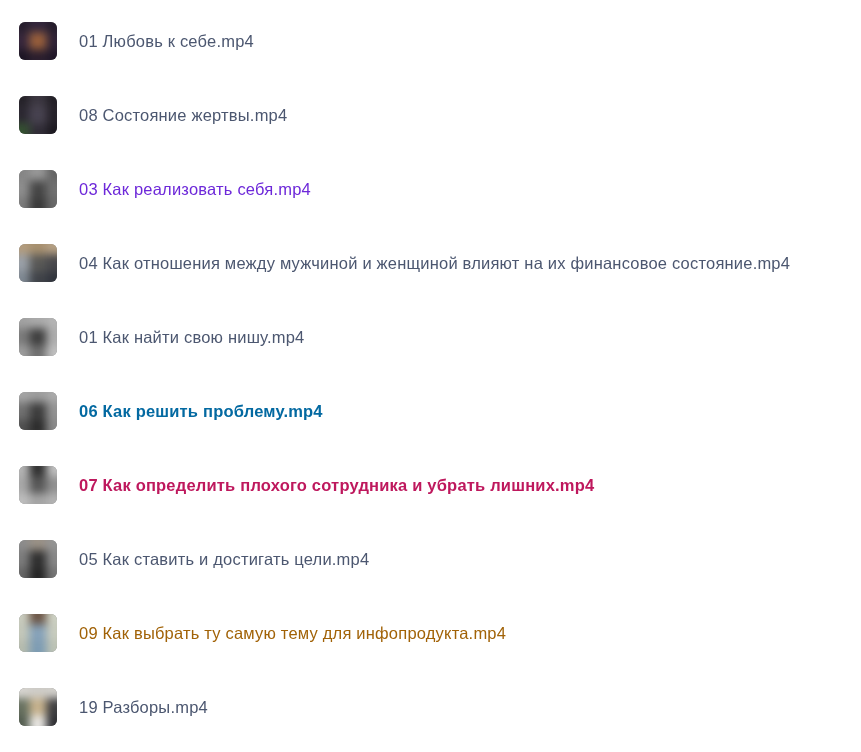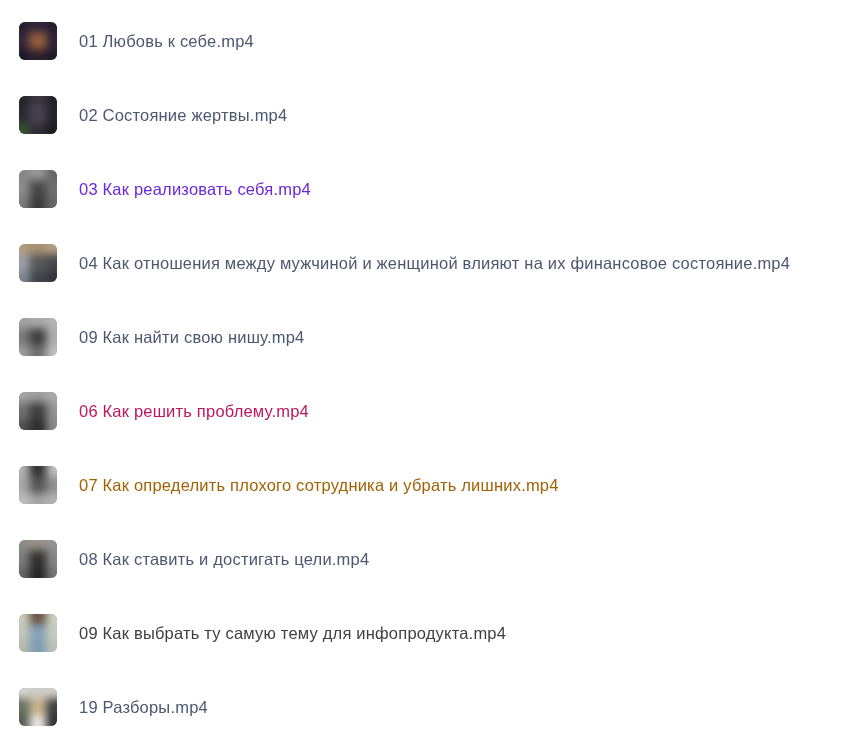--- a/index.html
+++ b/index.html
@@ -78,21 +78,21 @@
           <span style="background: rgb(58, 53, 63);"></span>
           <span style="background: rgb(32, 29, 36);"></span>
           <span style="background: rgb(42, 38, 48);"></span>
           <span style="background: rgb(71, 66, 80);"></span>
           <span style="background: rgb(36, 32, 40);"></span>
           <span style="background: rgb(51, 80, 47);"></span>
           <span style="background: rgb(47, 43, 54);"></span>
           <span style="background: rgb(26, 23, 30);"></span>
         </span>
     </span>
-    <a class="filename" href="#" style="color: rgb(76, 87, 112);">02 Состояние жертвы.mp4</a>
+    <a class="filename" href="#" style="color: rgb(76, 87, 112);">08 Состояние жертвы.mp4</a>
   </div>
 
   <div class="row">
     <span class="thumb" title="grayscale man in dark shirt seated against gray wall">
       <span class="thumb-grid">
           <span style="background: rgb(133, 133, 133);"></span>
           <span style="background: rgb(152, 152, 152);"></span>
           <span style="background: rgb(99, 99, 99);"></span>
           <span style="background: rgb(142, 142, 142);"></span>
           <span style="background: rgb(69, 69, 69);"></span>
@@ -129,89 +129,89 @@
           <span style="background: rgb(171, 171, 171);"></span>
           <span style="background: rgb(181, 181, 181);"></span>
           <span style="background: rgb(122, 122, 122);"></span>
           <span style="background: rgb(61, 61, 61);"></span>
           <span style="background: rgb(174, 174, 174);"></span>
           <span style="background: rgb(157, 157, 157);"></span>
           <span style="background: rgb(111, 111, 111);"></span>
           <span style="background: rgb(192, 192, 192);"></span>
         </span>
     </span>
-    <a class="filename" href="#" style="color: rgb(76, 87, 112);">09 Как найти свою нишу.mp4</a>
+    <a class="filename" href="#" style="color: rgb(76, 87, 112);">01 Как найти свою нишу.mp4</a>
   </div>
 
   <div class="row">
     <span class="thumb" title="grayscale man in dark clothes seated in light room">
       <span class="thumb-grid">
           <span style="background: rgb(166, 166, 166);"></span>
           <span style="background: rgb(158, 158, 158);"></span>
           <span style="background: rgb(171, 171, 171);"></span>
           <span style="background: rgb(112, 112, 112);"></span>
           <span style="background: rgb(60, 60, 60);"></span>
           <span style="background: rgb(147, 147, 147);"></span>
           <span style="background: rgb(79, 79, 79);"></span>
           <span style="background: rgb(43, 43, 43);"></span>
           <span style="background: rgb(138, 138, 138);"></span>
         </span>
     </span>
-    <a class="filename" href="#" style="color: #be185d;">06 Как решить проблему.mp4</a>
+    <a class="filename" href="#" style="color: #0369a1; font-weight: bold;">06 Как решить проблему.mp4</a>
   </div>
 
   <div class="row">
     <span class="thumb" title="grayscale light room with dark screen and standing figure">
       <span class="thumb-grid">
           <span style="background: rgb(181, 181, 181);"></span>
           <span style="background: rgb(46, 46, 46);"></span>
           <span style="background: rgb(192, 192, 192);"></span>
           <span style="background: rgb(168, 168, 168);"></span>
           <span style="background: rgb(86, 86, 86);"></span>
           <span style="background: rgb(143, 143, 143);"></span>
           <span style="background: rgb(190, 190, 190);"></span>
           <span style="background: rgb(165, 165, 165);"></span>
           <span style="background: rgb(179, 179, 179);"></span>
         </span>
     </span>
-    <a class="filename" href="#" style="color: #a16207;">07 Как определить плохого сотрудника и убрать лишних.mp4</a>
+    <a class="filename" href="#" style="color: #be185d; font-weight: bold;">07 Как определить плохого сотрудника и убрать лишних.mp4</a>
   </div>
 
   <div class="row">
     <span class="thumb" title="grayscale man standing in dark jacket against gray wall">
       <span class="thumb-grid">
           <span style="background: rgb(140, 140, 140);"></span>
           <span style="background: rgb(154, 145, 134);"></span>
           <span style="background: rgb(148, 148, 148);"></span>
           <span style="background: rgb(124, 124, 124);"></span>
           <span style="background: rgb(46, 46, 46);"></span>
           <span style="background: rgb(135, 135, 135);"></span>
           <span style="background: rgb(100, 100, 100);"></span>
           <span style="background: rgb(35, 35, 35);"></span>
           <span style="background: rgb(116, 116, 116);"></span>
         </span>
     </span>
-    <a class="filename" href="#" style="color: rgb(76, 87, 112);">08 Как ставить и достигать цели.mp4</a>
+    <a class="filename" href="#" style="color: rgb(76, 87, 112);">05 Как ставить и достигать цели.mp4</a>
   </div>
 
   <div class="row">
     <span class="thumb" title="woman with long dark hair in blue top against light wall">
       <span class="thumb-grid">
           <span style="background: rgb(203, 206, 192);"></span>
           <span style="background: rgb(107, 84, 68);"></span>
           <span style="background: rgb(206, 210, 196);"></span>
           <span style="background: rgb(196, 200, 186);"></span>
           <span style="background: rgb(133, 162, 186);"></span>
           <span style="background: rgb(200, 204, 190);"></span>
           <span style="background: rgb(182, 188, 174);"></span>
           <span style="background: rgb(124, 156, 180);"></span>
           <span style="background: rgb(189, 195, 181);"></span>
         </span>
     </span>
-    <a class="filename" href="#" style="color: #404040; text-align: center;">09 Как выбрать ту самую тему для инфопродукта.mp4</a>
+    <a class="filename" href="#" style="color: #a16207; text-align: center;">09 Как выбрать ту самую тему для инфопродукта.mp4</a>
   </div>
 
   <div class="row">
     <span class="thumb" title="group of people seated, blonde woman in white center">
       <span class="thumb-grid">
           <span style="background: rgb(216, 214, 209);"></span>
           <span style="background: rgb(207, 205, 200);"></span>
           <span style="background: rgb(211, 209, 204);"></span>
           <span style="background: rgb(102, 112, 95);"></span>
           <span style="background: rgb(199, 178, 140);"></span>

